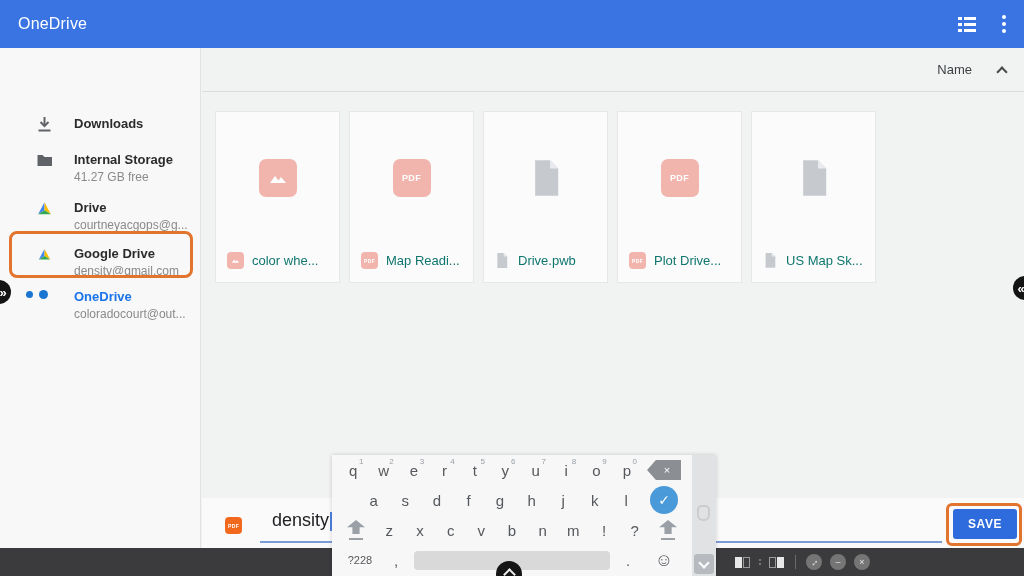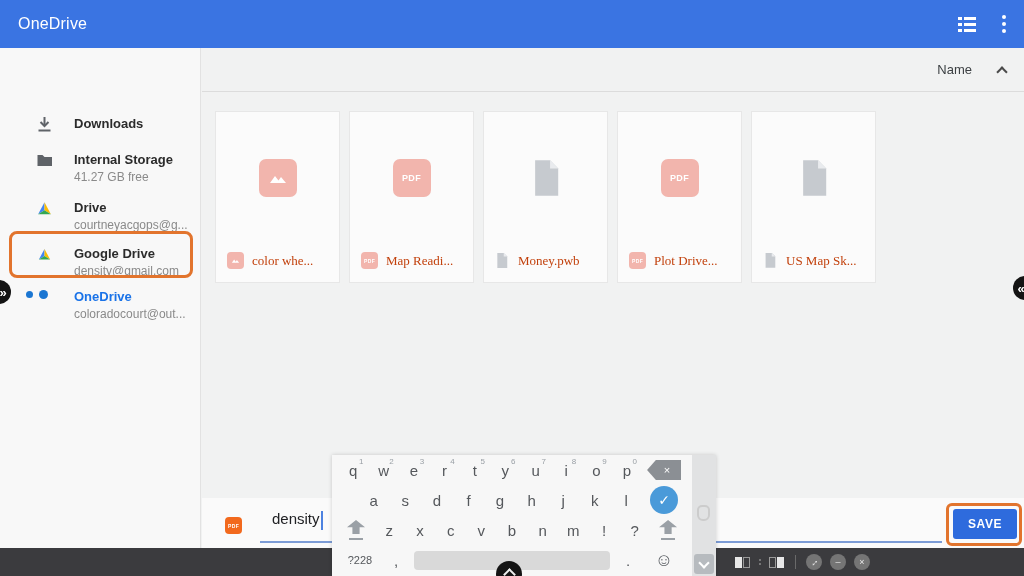--- a/index.html
+++ b/index.html
@@ -42,35 +42,35 @@
   .content-header { position:absolute; left:0; top:0; width:822px; height:44px; border-bottom:1px solid #dcdcdc;
                     display:flex; align-items:center; justify-content:flex-end; gap:26px; padding-right:18px; }
   .sort-label { font-size:13px; color:#3c4043; }
   .chev { width:8px; height:8px; border-left:2px solid #4a4a4a; border-top:2px solid #4a4a4a; }
   .chev.up { transform:rotate(45deg); margin-top:4px; }
 
   .grid { position:absolute; left:13px; top:63px; width:806px; display:flex; flex-wrap:wrap; gap:8px 9px; }
   .tile { width:125px; height:172px; background:#fbfbfb; border:1px solid #e7e7e7; position:relative; cursor:pointer; }
   .tile .big { position:absolute; left:50%; top:47px; transform:translateX(-50%); }
   .tile .cap { position:absolute; left:11px; right:4px; bottom:13px; display:flex; align-items:center; gap:8px; }
-  .tile .cap .name { font-size:13px; color:#c2410c; white-space:nowrap; overflow:hidden;font-family:Liberation Serif, serif; }
+  .tile .cap .name { font-size:13px; color:#0f766e; white-space:nowrap; overflow:hidden; }
 
   .sq { border-radius:7px; display:flex; align-items:center; justify-content:center; }
   .sq.pink { background:#f2b5ad; }
   .sq.orange { background:#f2691d; }
   .sq.big38 { width:38px; height:38px; }
   .sq.sm16 { width:17px; height:17px; border-radius:4px; flex:0 0 17px; }
   .pdf-txt { color:#fff; font-weight:bold; font-size:9px; letter-spacing:.4px; }
   .pdf-txt.sm { font-size:5px; }
 
   
   .save-row { position:absolute; left:202px; top:498px; width:822px; height:50px; background:#fafafa; }
   .save-row .ftype { position:absolute; left:23px; top:19px; }
   .fname-wrap { position:absolute; left:58px; top:8px; width:682px; height:34px; cursor:text; }
-  .fname { position:absolute; left:12px; top:4px; font-size:15px; color:#202124; }
+  .fname { position:absolute; left:12px; top:4px; font-size:18px; color:#202124; }
   .caret { display:inline-block; width:2px; height:19px; background:#4d82e0; vertical-align:middle; margin-left:1px; }
   .underline { position:absolute; left:0; top:35px; width:682px; height:2px; background:#7c9cd6; }
   .save-btn { position:absolute; left:751px; top:11px; width:64px; height:30px; background:#2e6bdd; color:#fff;
               border:none; border-radius:3px; font-size:12px; font-weight:bold; letter-spacing:.6px; cursor:pointer;
               font-family:"Liberation Sans",sans-serif; }
 
   
   .bottom-bar { position:absolute; left:0; top:548px; width:1024px; height:28px; background:#3b3b3e; z-index:10; }
   .win-controls { position:absolute; left:735px; top:0; height:28px; display:flex; align-items:center; gap:8px; }
   .snap { width:16px; height:11px; display:flex; gap:1px; cursor:pointer; }
@@ -261,21 +261,21 @@
               <path fill="#e9ebee" d="M15 1l6 6h-6z"></path>
             </svg>
           </span>
         <div class="cap">
             <span style="flex:0 0 15px;">
           <svg width="14" height="17" viewBox="0 0 24 28">
                 <path fill="#c6cacf" d="M4 1h11l6 6v20H4z"></path>
                 <path fill="#e9ebee" d="M15 1l6 6h-6z"></path>
               </svg>
             </span>
-          <span class="name">Money.pwb</span>
+          <span class="name">Drive.pwb</span>
           </div>
       </div>
 
       <div class="tile">
         <span class="big sq pink big38">
           <span class="pdf-txt">PDF</span>
           </span>
         <div class="cap">
             <span class="sq pink sm16">
           <span class="pdf-txt sm">PDF</span>

